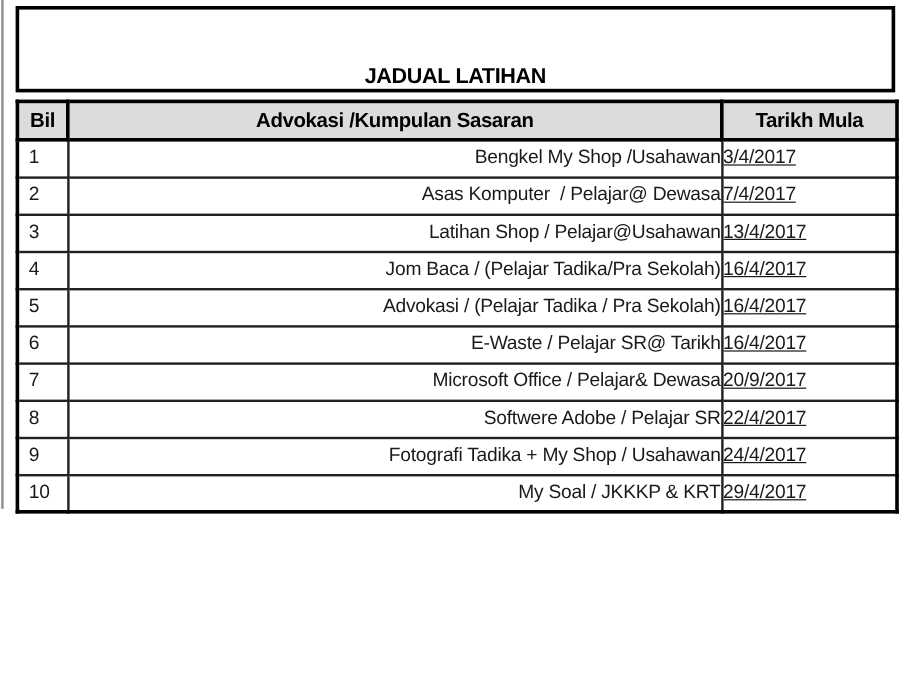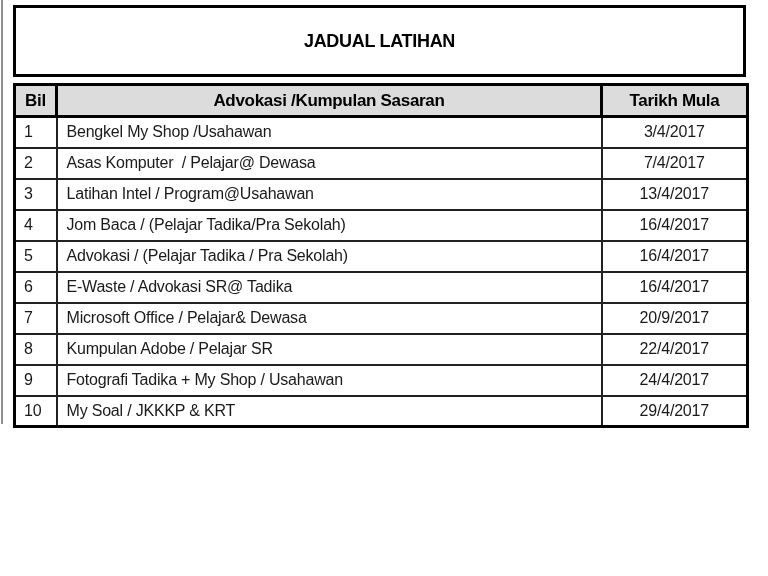--- a/index.html
+++ b/index.html
@@ -23,22 +23,22 @@
   }
   .title-box {
     position: absolute;
     left: 13px;
     top: 5px;
     width: 733px;
     height: 72px;
     border: 3px solid #000000;
     background: #ffffff;
     display: flex;
-    flex-direction: row;
-    justify-content: center;
+    flex-direction: column;
+    justify-content: flex-end;
     align-items: center;
   }
   .title-line {
     font-weight: bold;
     font-size: 18px;
     line-height: 22px;
     letter-spacing: -0.3px;
     color: #000000;
     white-space: pre;
   }
@@ -69,22 +69,22 @@
   }
   table.schedule td {
     border: 2px solid #212121;
     height: 31px;
     vertical-align: middle;
     background: #ffffff;
     white-space: pre;
     overflow: hidden;
   }
   td.cell-bil     { padding-left: 8px; text-align: left; }
-  td.cell-program { padding-left: 9px; text-align: left; }
-  td.cell-tarikh  { text-align: center; }
+  td.cell-program { padding-left: 9px; text-align: right; }
+  td.cell-tarikh  { text-align: left; text-decoration: underline; }
 </style>
 </head>
 <body>
 
 <div class="page">
   <div class="edge-line"></div>
 
   <div class="title-box">
     <div class="title-line">JADUAL LATIHAN</div>
   </div>
@@ -108,46 +108,46 @@
         <td class="cell-program">Bengkel My Shop /Usahawan</td>
         <td class="cell-tarikh">3/4/2017</td>
       </tr>
       <tr>
         <td class="cell-bil">2</td>
         <td class="cell-program">Asas Komputer  / Pelajar@ Dewasa</td>
         <td class="cell-tarikh">7/4/2017</td>
       </tr>
       <tr>
         <td class="cell-bil">3</td>
-        <td class="cell-program">Latihan Intel / Program@Usahawan</td>
+        <td class="cell-program">Latihan Shop / Pelajar@Usahawan</td>
         <td class="cell-tarikh">13/4/2017</td>
       </tr>
       <tr>
         <td class="cell-bil">4</td>
         <td class="cell-program">Jom Baca / (Pelajar Tadika/Pra Sekolah)</td>
         <td class="cell-tarikh">16/4/2017</td>
       </tr>
       <tr>
         <td class="cell-bil">5</td>
         <td class="cell-program">Advokasi / (Pelajar Tadika / Pra Sekolah)</td>
         <td class="cell-tarikh">16/4/2017</td>
       </tr>
       <tr>
         <td class="cell-bil">6</td>
-        <td class="cell-program">E-Waste / Advokasi SR@ Tadika</td>
+        <td class="cell-program">E-Waste / Pelajar SR@ Tarikh</td>
         <td class="cell-tarikh">16/4/2017</td>
       </tr>
       <tr>
         <td class="cell-bil">7</td>
         <td class="cell-program">Microsoft Office / Pelajar&amp; Dewasa</td>
         <td class="cell-tarikh">20/9/2017</td>
       </tr>
       <tr>
         <td class="cell-bil">8</td>
-        <td class="cell-program">Kumpulan Adobe / Pelajar SR</td>
+        <td class="cell-program">Softwere Adobe / Pelajar SR</td>
         <td class="cell-tarikh">22/4/2017</td>
       </tr>
       <tr>
         <td class="cell-bil">9</td>
         <td class="cell-program">Fotografi Tadika + My Shop / Usahawan</td>
         <td class="cell-tarikh">24/4/2017</td>
       </tr>
       <tr>
         <td class="cell-bil">10</td>
         <td class="cell-program">My Soal / JKKKP &amp; KRT</td>

